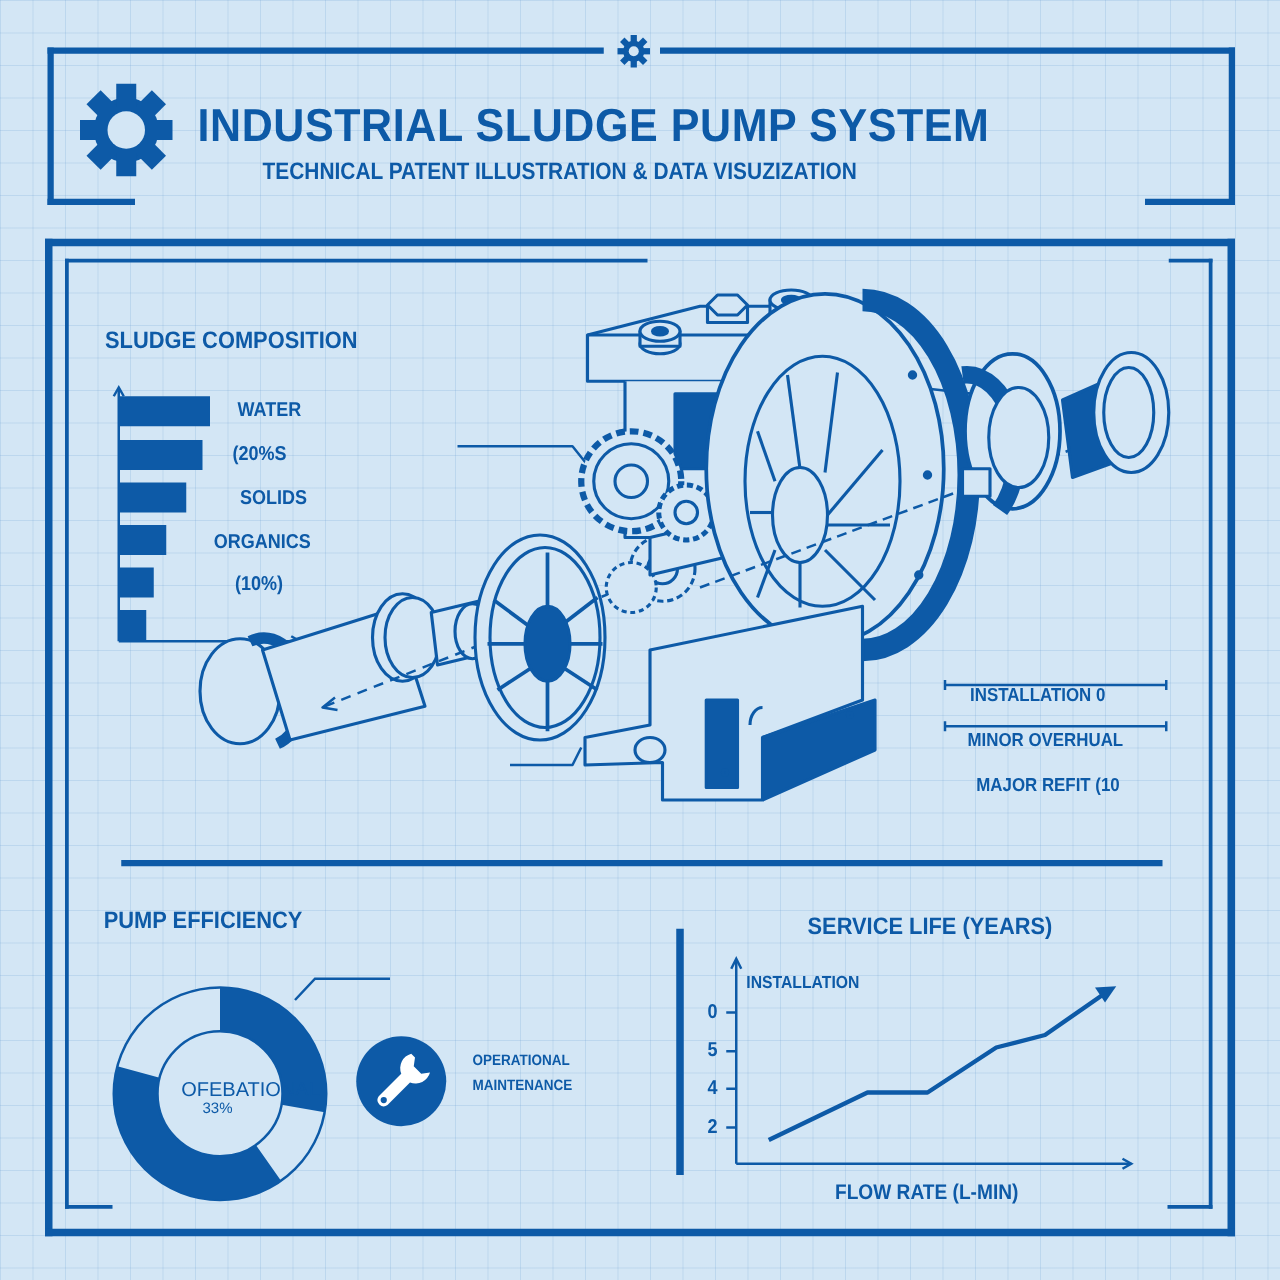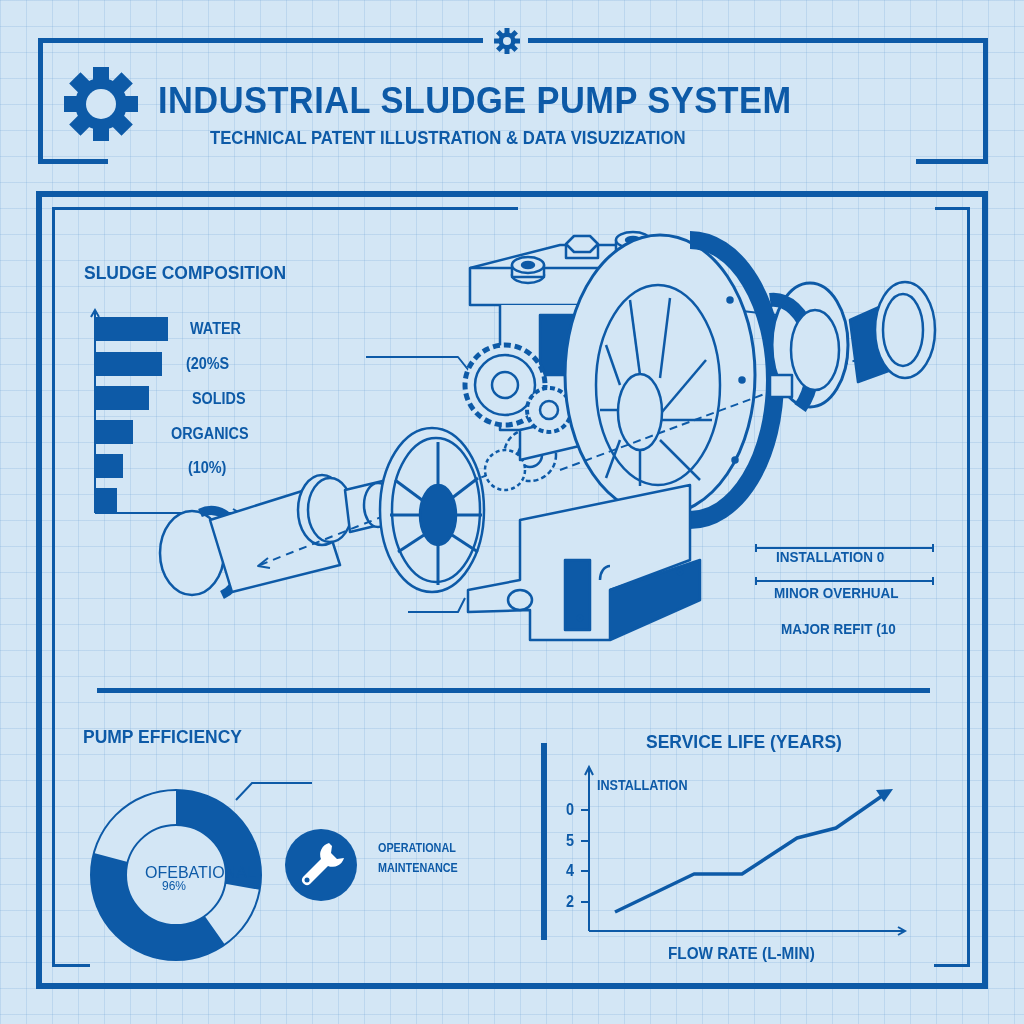--- a/index.html
+++ b/index.html
@@ -232,21 +232,21 @@
 
     <path d="M0 -85 A85 85 0 0 1 83.7 14.8 L49.2 8.7 A50 50 0 0 0 0 -50 Z" fill="#0d5aa7"></path>
 
     <path d="M48.8 69.6 A85 85 0 0 1 -82.1 -22.0 L-48.3 -12.9 A50 50 0 0 0 28.7 41.0 Z" fill="#0d5aa7"></path>
     <circle r="50" fill="none" stroke="#0d5aa7" stroke-width="2"></circle>
   </g>
   <polyline points="236,800 252,783 312,783" fill="none" stroke="#0d5aa7" stroke-width="2"></polyline>
 </svg>
 
 <div class="abs" style="left:145px;top:864px;font-size:16px;font-weight:normal;">OFEBATIONAL</div>
-<div class="abs" style="left:162px;top:879px;font-size:12px;">96%</div>
+<div class="abs" style="left:162px;top:879px;font-size:12px;">33%</div>
 
 <svg style="left:285px;top:829px;" width="72" height="72" viewBox="0 0 72 72">
   <circle cx="36" cy="36" r="36" fill="#0d5aa7"></circle>
   <g fill="#ffffff">
     <path d="M44 14 A12 12 0 0 0 36 30 L18 48 A5 5 0 0 0 25 55 L43 37 A12 12 0 0 0 59 29 L52 30 L46 24 L47 17 Z"></path>
   </g>
   <circle cx="22" cy="51" r="2.5" fill="#0d5aa7"></circle>
 </svg>
 
 <div class="abs small" style="left:378px;top:841px;font-size:12px;">OPERATIONAL</div>

